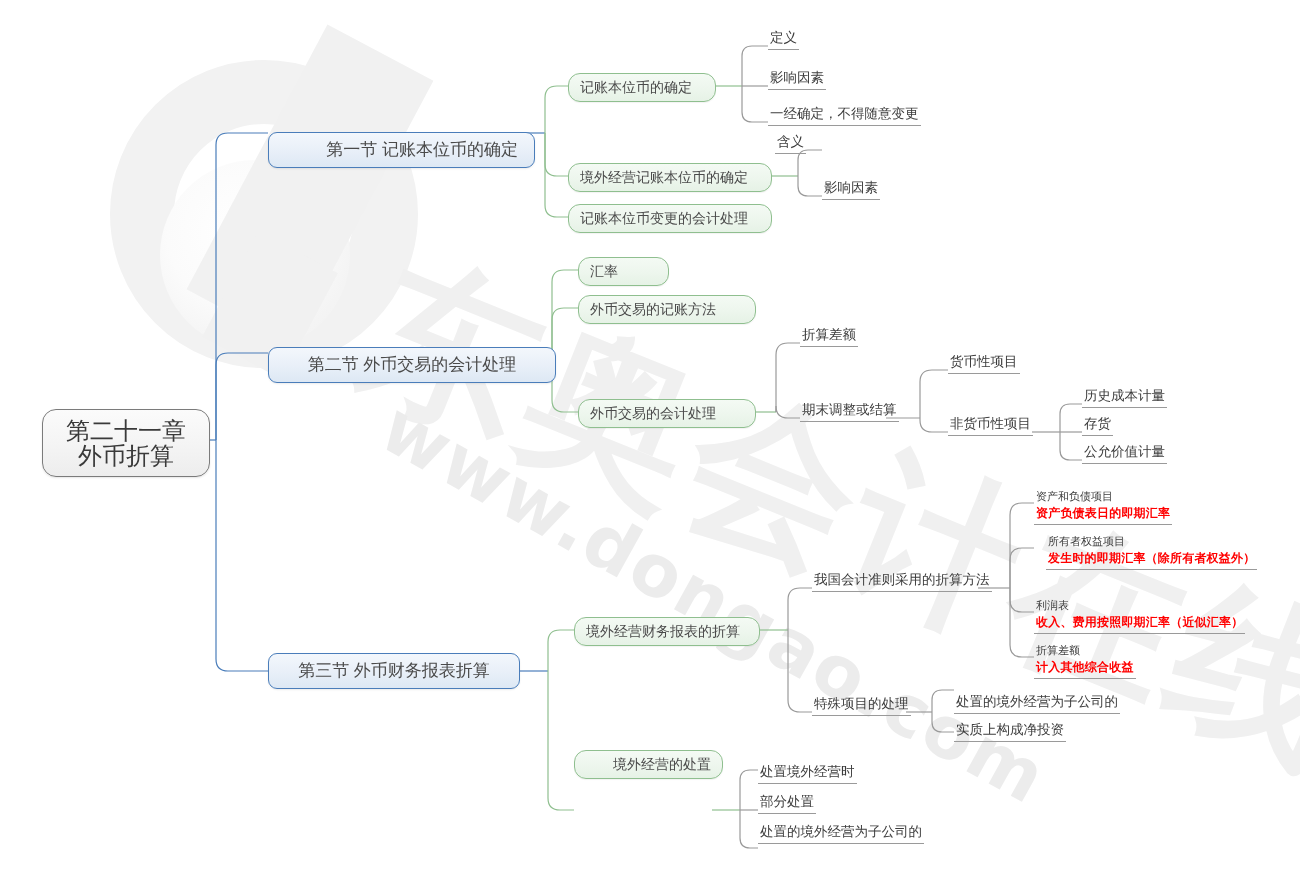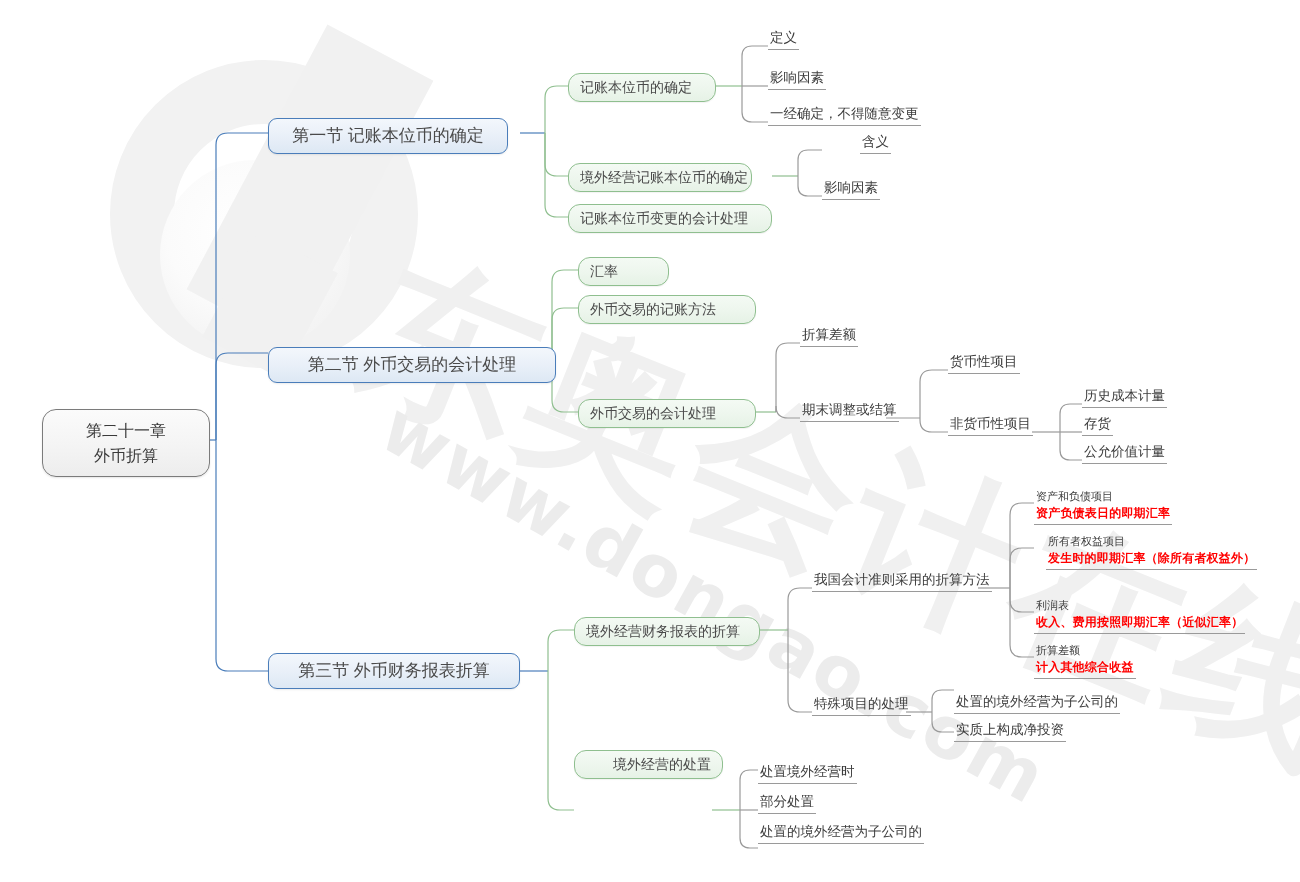--- a/index.html
+++ b/index.html
@@ -45,21 +45,21 @@
   #wires{position:absolute;left:0;top:0;z-index:1;}
 
   
   .node{position:absolute;z-index:2;box-sizing:border-box;white-space:nowrap;}
 
   .n-root{
     border:1px solid #7b7b7b;
     border-radius:14px;
     background:linear-gradient(180deg,#fbfbfb 0%,#f4f4f4 55%,#ededed 100%);
     color:#3a3a3a;
-    font-size:16px;
+    font-size:24px;
     line-height:25px;
     text-align:center;
     padding:8px 14px;
     box-shadow:0 1px 2px rgba(0,0,0,.10);
   }
   .n-sec{
     border:1px solid #4a7dba;
     border-radius:9px;
     background:linear-gradient(180deg,#f3f7fc 0%,#e8eff8 55%,#dde8f4 100%);
     color:#4a4a4a;
@@ -169,31 +169,31 @@
       <path d="M740,810 L758,810" stroke="#9a9a9a"></path>
       <path d="M740,810 L740,838 Q740,848 750,848 L758,848" stroke="#9a9a9a"></path>
     </g>
   </svg>
 
   <div class="node n-root" style="left:42px;top:409px;width:168px;">
     <div>第二十一章</div>
     <div>外币折算</div>
   </div>
 
-  <div class="node n-sec" style="left:268px;top:118px;width:240px;">第一节 记账本位币的确定</div>
+  <div class="node n-sec" style="left:268px;top:132px;width:267px;text-align:right;">第一节 记账本位币的确定</div>
 
   <div class="node n-green" style="left:568px;top:73px;width:148px;">记账本位币的确定</div>
-  <div class="node n-green" style="left:568px;top:163px;width:184px;">境外经营记账本位币的确定</div>
+  <div class="node n-green" style="left:568px;top:163px;width:204px;">境外经营记账本位币的确定</div>
   <div class="node n-green" style="left:568px;top:204px;width:204px;">记账本位币变更的会计处理</div>
 
   <div class="node n-leaf" style="left:768px;top:29px;">定义</div>
   <div class="node n-leaf" style="left:768px;top:69px;">影响因素</div>
   <div class="node n-leaf" style="left:768px;top:105px;">一经确定，不得随意变更</div>
 
-  <div class="node n-leaf" style="left:860px;top:133px;">含义</div>
+  <div class="node n-leaf" style="left:775px;top:133px;">含义</div>
   <div class="node n-leaf" style="left:822px;top:179px;">影响因素</div>
 
   <div class="node n-sec" style="left:268px;top:347px;width:288px;">第二节 外币交易的会计处理</div>
 
   <div class="node n-green" style="left:578px;top:257px;width:91px;">汇率</div>
   <div class="node n-green" style="left:578px;top:295px;width:178px;">外币交易的记账方法</div>
   <div class="node n-green" style="left:578px;top:399px;width:178px;font-family:Liberation Serif, serif;">外币交易的会计处理</div>
 
   <div class="node n-leaf" style="left:800px;top:326px;">折算差额</div>
   <div class="node n-leaf" style="left:800px;top:401px;">期末调整或结算</div>

